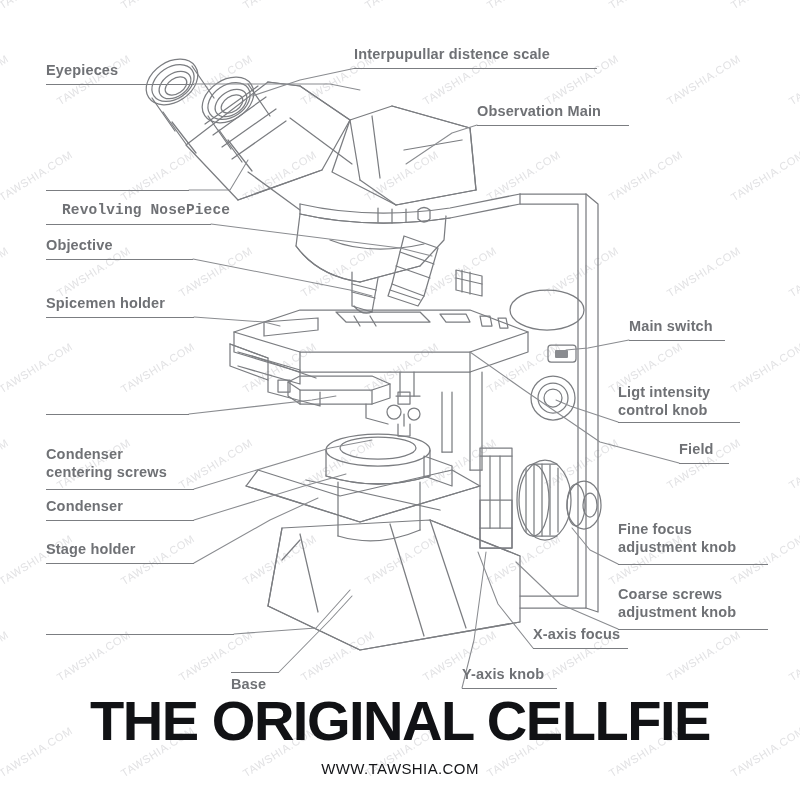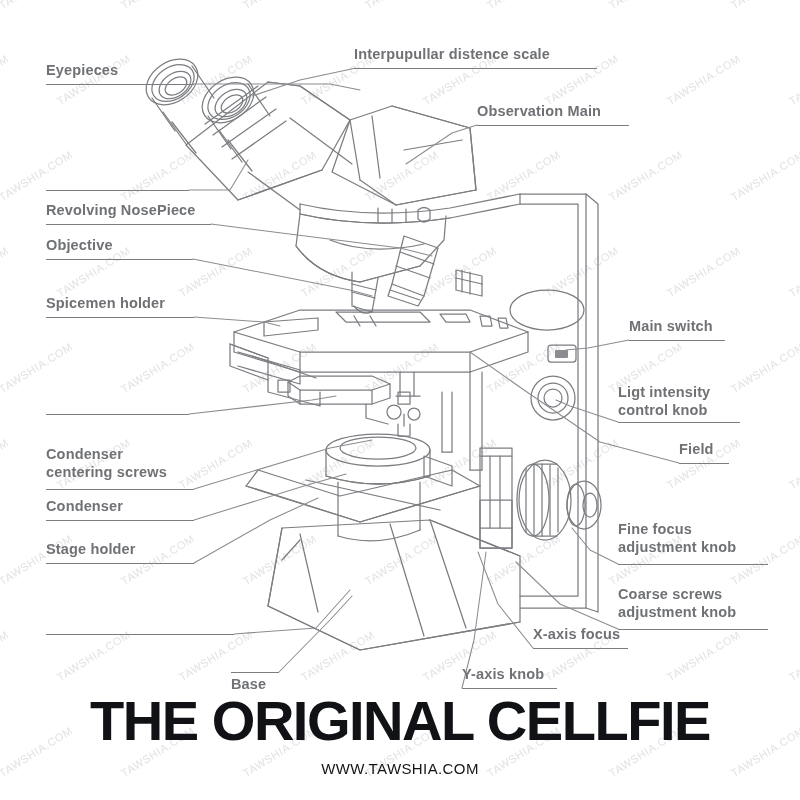--- a/index.html
+++ b/index.html
@@ -398,21 +398,21 @@
   </svg>
 
   <div class="labels" id="labelLayer">
       <div class="lbl l-left" style="left: 46px; top: 62px;">Eyepieces</div>
       <div style="position: absolute; left: 46px; top: 84px; width: 148px; height: 1px; background: rgb(123, 125, 129);"></div>
       <div class="lbl l-right" style="left: 354px; top: 46px;">Interpupullar distence scale</div>
       <div style="position: absolute; left: 354px; top: 68px; width: 243px; height: 1px; background: rgb(123, 125, 129);"></div>
       <div class="lbl l-right" style="left: 477px; top: 103px;">Observation Main</div>
       <div style="position: absolute; left: 477px; top: 125px; width: 152px; height: 1px; background: rgb(123, 125, 129);"></div>
       <div style="position: absolute; left: 46px; top: 190px; width: 143px; height: 1px; background: rgb(123, 125, 129);"></div>
-      <div class="lbl l-left" style="left: 46px; top: 202px;">Revolving NosePiece</div>
+      <div class="lbl l-left" style="left: 62px; top: 202px; font-family: Liberation Mono, monospace;">Revolving NosePiece</div>
       <div style="position: absolute; left: 46px; top: 224px; width: 165px; height: 1px; background: rgb(123, 125, 129);"></div>
       <div class="lbl l-left" style="left: 46px; top: 237px;">Objective</div>
       <div style="position: absolute; left: 46px; top: 259px; width: 147px; height: 1px; background: rgb(123, 125, 129);"></div>
       <div class="lbl l-left" style="left: 46px; top: 295px;">Spicemen holder</div>
       <div style="position: absolute; left: 46px; top: 317px; width: 148px; height: 1px; background: rgb(123, 125, 129);"></div>
       <div class="lbl l-right" style="left: 629px; top: 318px;">Main switch</div>
       <div style="position: absolute; left: 629px; top: 340px; width: 96px; height: 1px; background: rgb(123, 125, 129);"></div>
       <div style="position: absolute; left: 46px; top: 414px; width: 143px; height: 1px; background: rgb(123, 125, 129);"></div>
       <div class="lbl l-right" style="left: 618px; top: 384px;">Ligt intensity
 control knob</div>

